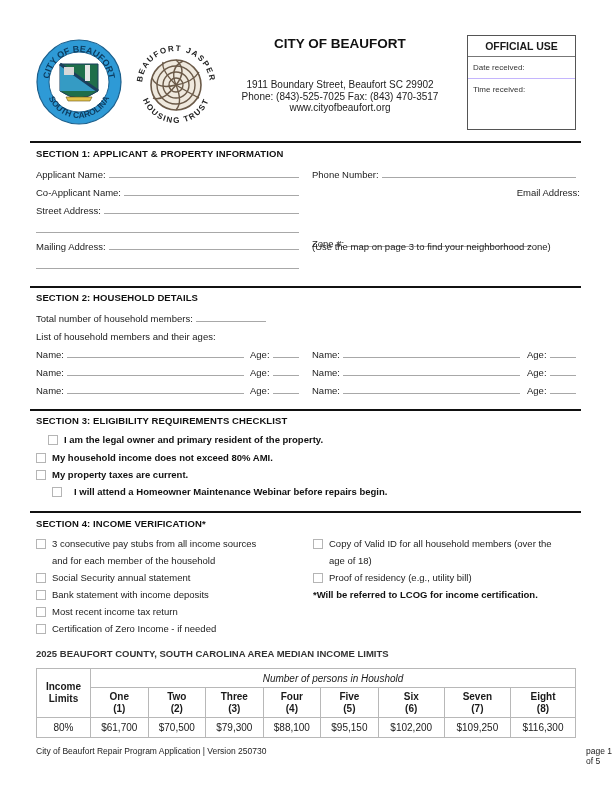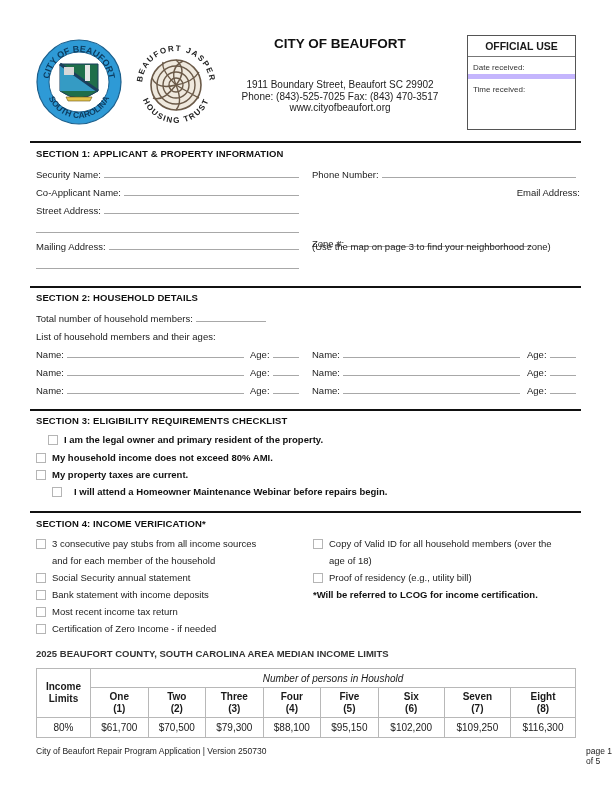--- a/index.html
+++ b/index.html
@@ -8,21 +8,21 @@
   .abs { position: absolute; }
 
   
   .logo-city { left: 36px; top: 39px; width: 86px; height: 86px; }
   .logo-trust { left: 133px; top: 40px; width: 86px; height: 86px; }
   .title { left: 230px; top: 36px; width: 220px; text-align: center; font-weight: bold; font-size: 13.5px; line-height: 16px; color: #111; }
   .addr { left: 230px; top: 79px; width: 220px; text-align: center; font-size: 10px; line-height: 11.5px; color: #222; }
 
   .official { left: 467px; top: 35px; width: 109px; height: 95px; border: 1px solid #555; }
   .official .hd { height: 21px; border-bottom: 1px solid #777; text-align: center; font-weight: bold; font-size: 10.5px; line-height: 20px; }
-  .official .row { height: 22px; border-bottom: 5px solid #c4b5fd; font-size: 8px; padding-left: 5px; line-height: 22px; color: #333; }
+  .official .row { height: 22px; border-bottom: 1px solid #c4b5fd; font-size: 8px; padding-left: 5px; line-height: 22px; color: #333; }
   .official .row:last-child { border-bottom: none; }
 
   
   .rule { left: 30px; width: 551px; height: 2px; background: #111; }
   .sec-title { left: 36px; font-weight: bold; font-size: 9.5px; color: #111; letter-spacing: 0.1px; }
 
   .lbl { font-size: 9.5px; color: #222; white-space: nowrap; }
   .line { height: 1px; background: #a8a8a8; }
   .field { display: flex; align-items: flex-end; }
   .field .line { flex: 1; margin-left: 3px; margin-bottom: 2px; }
@@ -101,21 +101,21 @@
 <div class="abs official">
   <div class="hd">OFFICIAL USE</div>
   <div class="row">Date received:</div>
   <div class="row">Time received:</div>
 </div>
 
 <div class="abs rule" style="top:141px;"></div>
 <div class="abs sec-title" style="top:148px;">SECTION 1: APPLICANT &amp; PROPERTY INFORMATION</div>
 
 <div class="abs field" style="left:36px; top:169px; width:263px;">
-  <span class="lbl">Security Name:</span>
+  <span class="lbl">Applicant Name:</span>
     <span class="line"></span>
 </div>
 <div class="abs field" style="left:36px; top:187px; width:263px;">
   <span class="lbl">Co-Applicant Name:</span>
     <span class="line"></span>
 </div>
 <div class="abs field" style="left:36px; top:205px; width:263px;">
   <span class="lbl">Street Address:</span>
     <span class="line"></span>
 </div>

